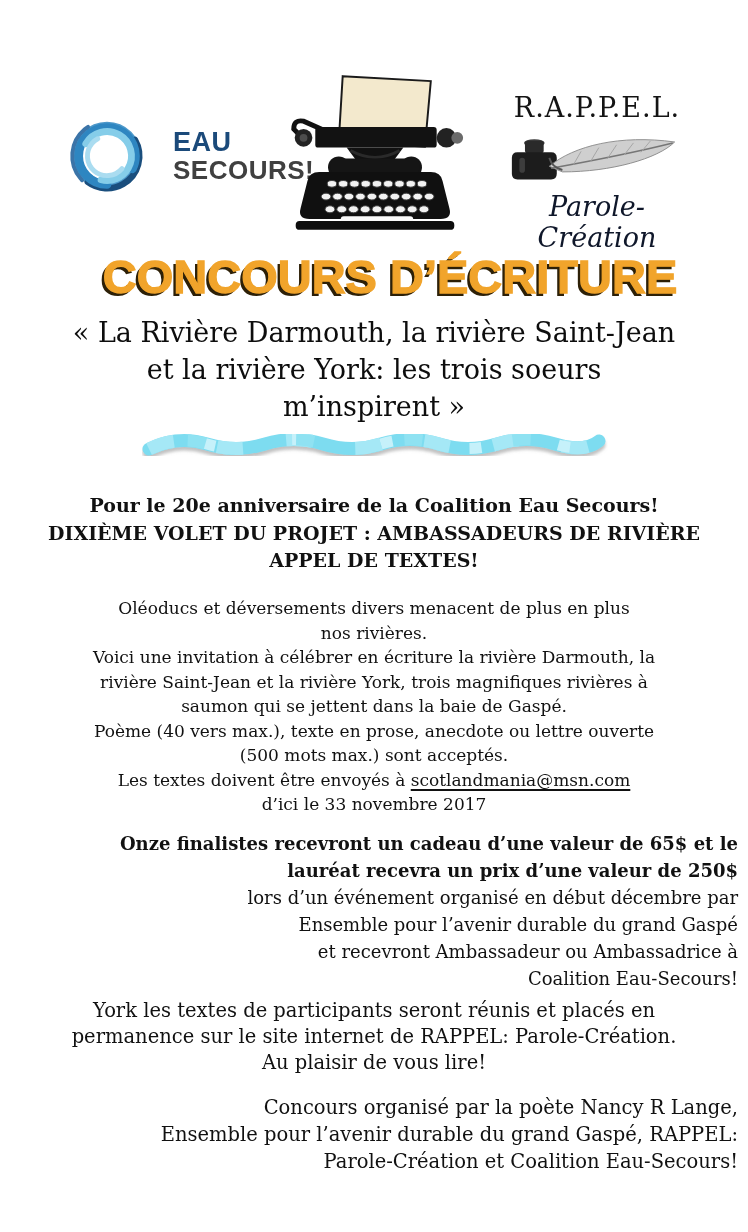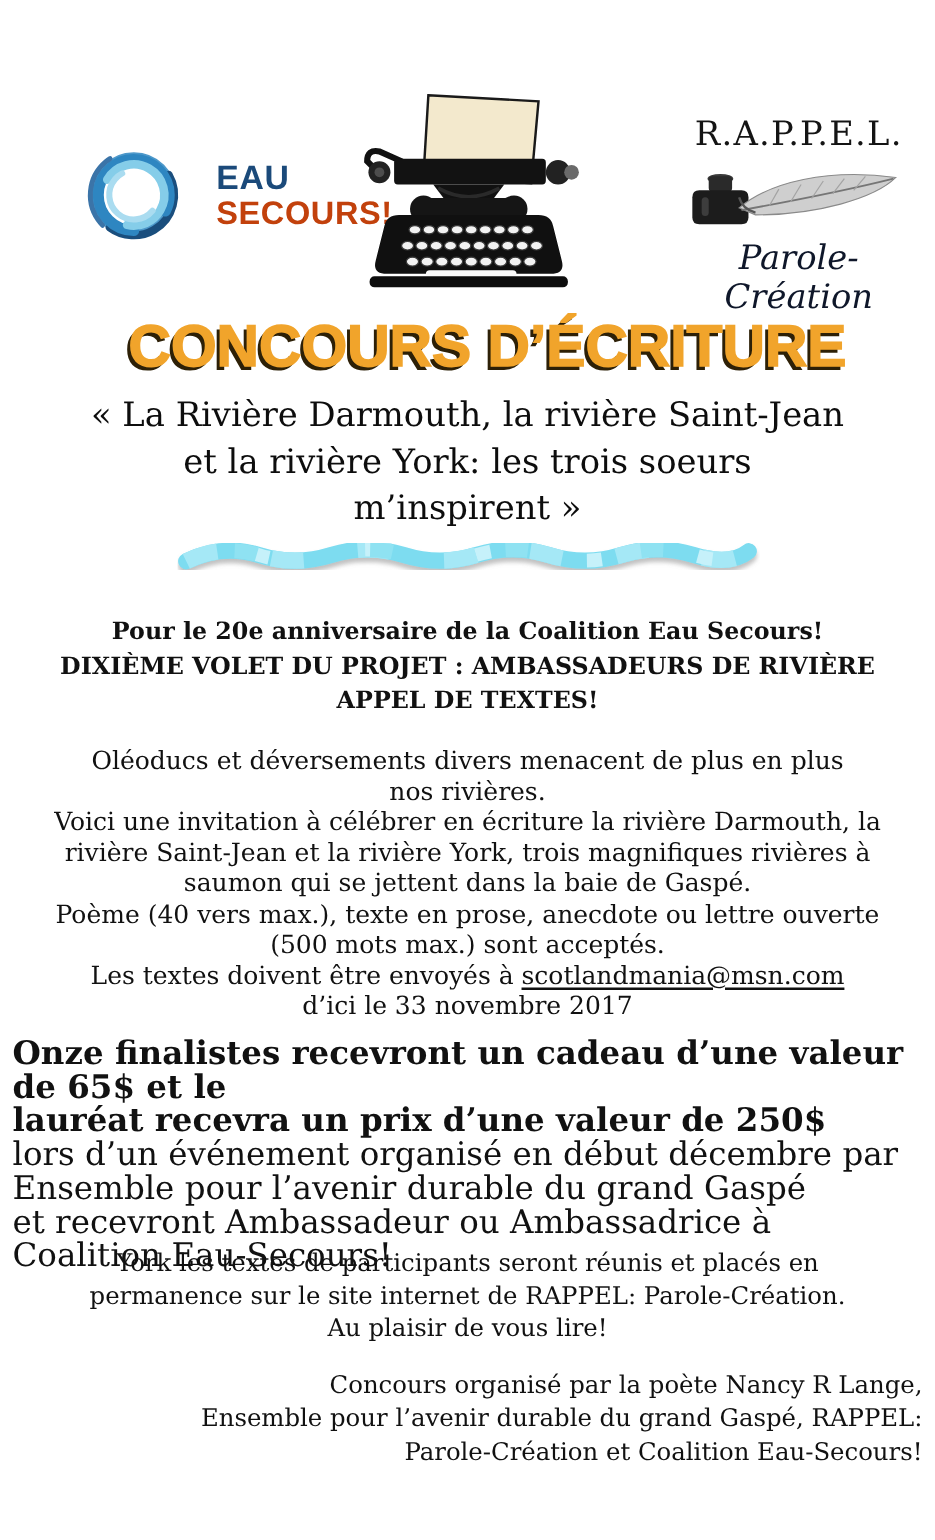--- a/index.html
+++ b/index.html
@@ -15,25 +15,25 @@
   .pre{white-space:pre-line;}
 
   
   .logo-eau{
     position:absolute;left:60px;top:106px;width:180px;height:100px;
     display:flex;align-items:center;gap:19px;
   }
   .logo-eau svg{flex:0 0 auto;}
   .eau-text{font-family:"Liberation Sans",sans-serif;font-weight:bold;line-height:1.02;letter-spacing:.5px;}
   .eau-line1{font-size:27px;color:#1b4a7a;}
-  .eau-line2{font-size:26px;color:#c2410c;text-align:right;}
+  .eau-line2{font-size:26px;color:#404040;text-align:right;}
 
   .logo-typewriter{position:absolute;left:282px;top:72px;width:186px;height:162px;}
 
-  .logo-rappel{position:absolute;left:543px;top:92px;width:192px;text-align:center;}
+  .logo-rappel{position:absolute;left:501px;top:92px;width:192px;text-align:center;}
   .rappel-title{font-size:27px;letter-spacing:1px;color:#141414;}
   .rappel-art{margin:4px 0 0 0;}
   .rappel-sub{font-style:italic;font-size:27px;color:#0f172a;margin-top:2px;}
 
   
   .banner{
     position:absolute;left:0;top:233px;width:748px;text-align:center;
     font-family:"Liberation Sans",sans-serif;
     font-weight:900;
     font-size:47px;
@@ -54,27 +54,27 @@
   
   .wave{position:absolute;left:142px;top:426px;width:466px;height:40px;}
 
   
   .intro{
     position:absolute;left:10px;right:10px;top:492px;
     font-weight:bold;font-size:19px;line-height:27.5px;text-align:center;
   }
   .bodyblock{
     position:absolute;left:10px;right:10px;top:596px;
-    font-size:20px;line-height:24.5px;text-align:center;
+    font-size:17px;line-height:24.5px;text-align:center;
   }
   .bodyblock .submit{font-weight:normal;}
   .email{text-decoration:underline;text-decoration-thickness:2px;text-underline-offset:3px;}
   .prizes{
     position:absolute;left:10px;right:10px;top:830px;
-    font-size:26px;line-height:27px;text-align:left;
+    font-size:18px;line-height:27px;text-align:right;
   }
   .prizes .lead{font-weight:bold;}
   .publication{
     position:absolute;left:10px;right:10px;top:998px;
     font-size:19.5px;line-height:26px;text-align:center;
   }
   .organizers{
     position:absolute;left:10px;right:10px;top:1094px;
     font-size:19.5px;line-height:27px;text-align:right;
   }

